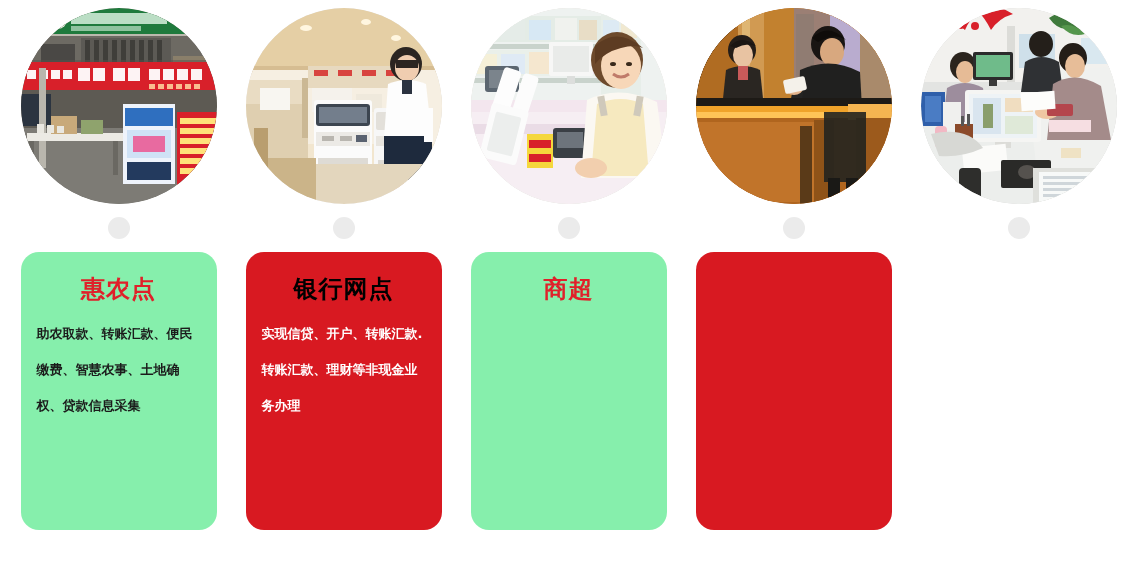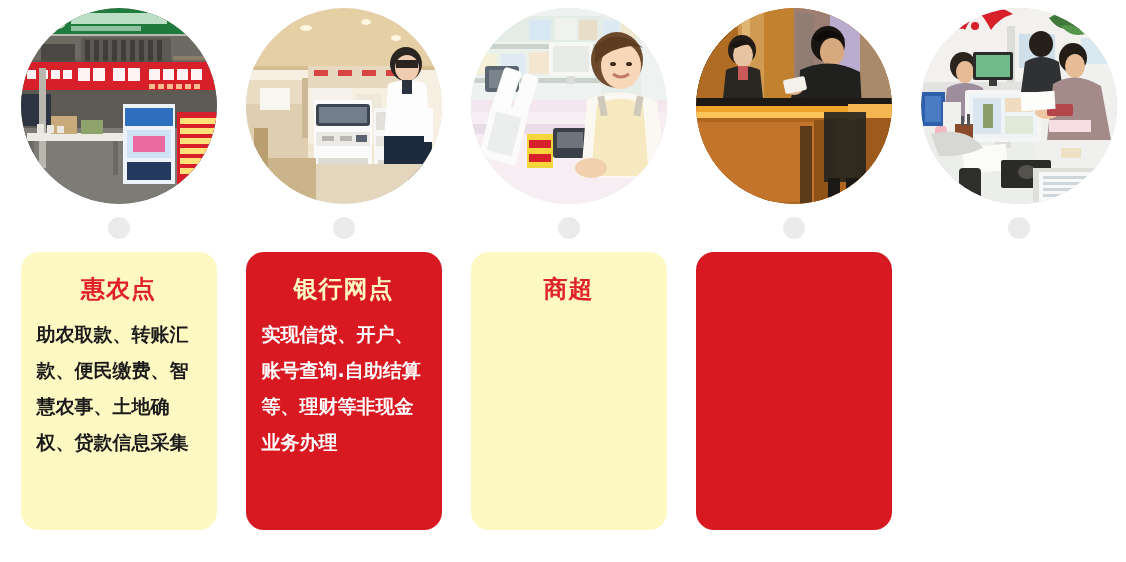--- a/index.html
+++ b/index.html
@@ -66,42 +66,42 @@
     background: #ebebeb;
     margin-top: 13px;
   }
 
   
   .card {
     width: 196px;
     height: 278px;
     margin-top: 13px;
     border-radius: 18px;
-    background: #fef9c3;
+    background: #86efac;
     padding: 22px 14px 14px 14px;
     text-align: center;
   }
 
   .card.is-accent {
     background: #d81921;
   }
 
   .card-title {
     font-size: 24px;
     font-weight: bold;
     color: #e0202a;
     line-height: 30px;
     letter-spacing: 1px;
     margin-bottom: 12px;
   }
 
-  .card.is-accent .card-title { color: #fef9c3; }
+  .card.is-accent .card-title { color: #000000; }
 
   .card-body {
-    font-size: 19px;
+    font-size: 13px;
     font-weight: bold;
     color: #1b1b1b;
     line-height: 36px;
     text-align: left;
     padding: 0 2px;
     letter-spacing: 0px;
   }
 
   .card.is-accent .card-body { color: #ffffff; }
 </style>
@@ -264,21 +264,21 @@
               <rect x="0" y="156" width="196" height="40" fill="#e3d6bd"></rect>
               <rect x="0" y="150" width="70" height="46" fill="#cbb489"></rect>
               <rect x="8" y="120" width="14" height="40" fill="#b99e6f"></rect>
             </g>
           </svg>
         </div>
       </div>
       <div class="dot"></div>
       <div class="card is-accent">
         <div class="card-title">银行网点</div>
-        <div class="card-body">实现信贷、开户、账号查询.自助结算等、理财等非现金业务办理</div>
+        <div class="card-body">实现信贷、开户、转账汇款.转账汇款、理财等非现金业务办理</div>
       </div>
     </div>
 
     <div class="column">
       <div class="photo-wrap">
         <div class="photo">
           <svg viewBox="0 0 196 196" xmlns="http://www.w3.org/2000/svg">
             <defs>
                 <clipPath id="c3">
                   <circle cx="98" cy="98" r="98"></circle>

